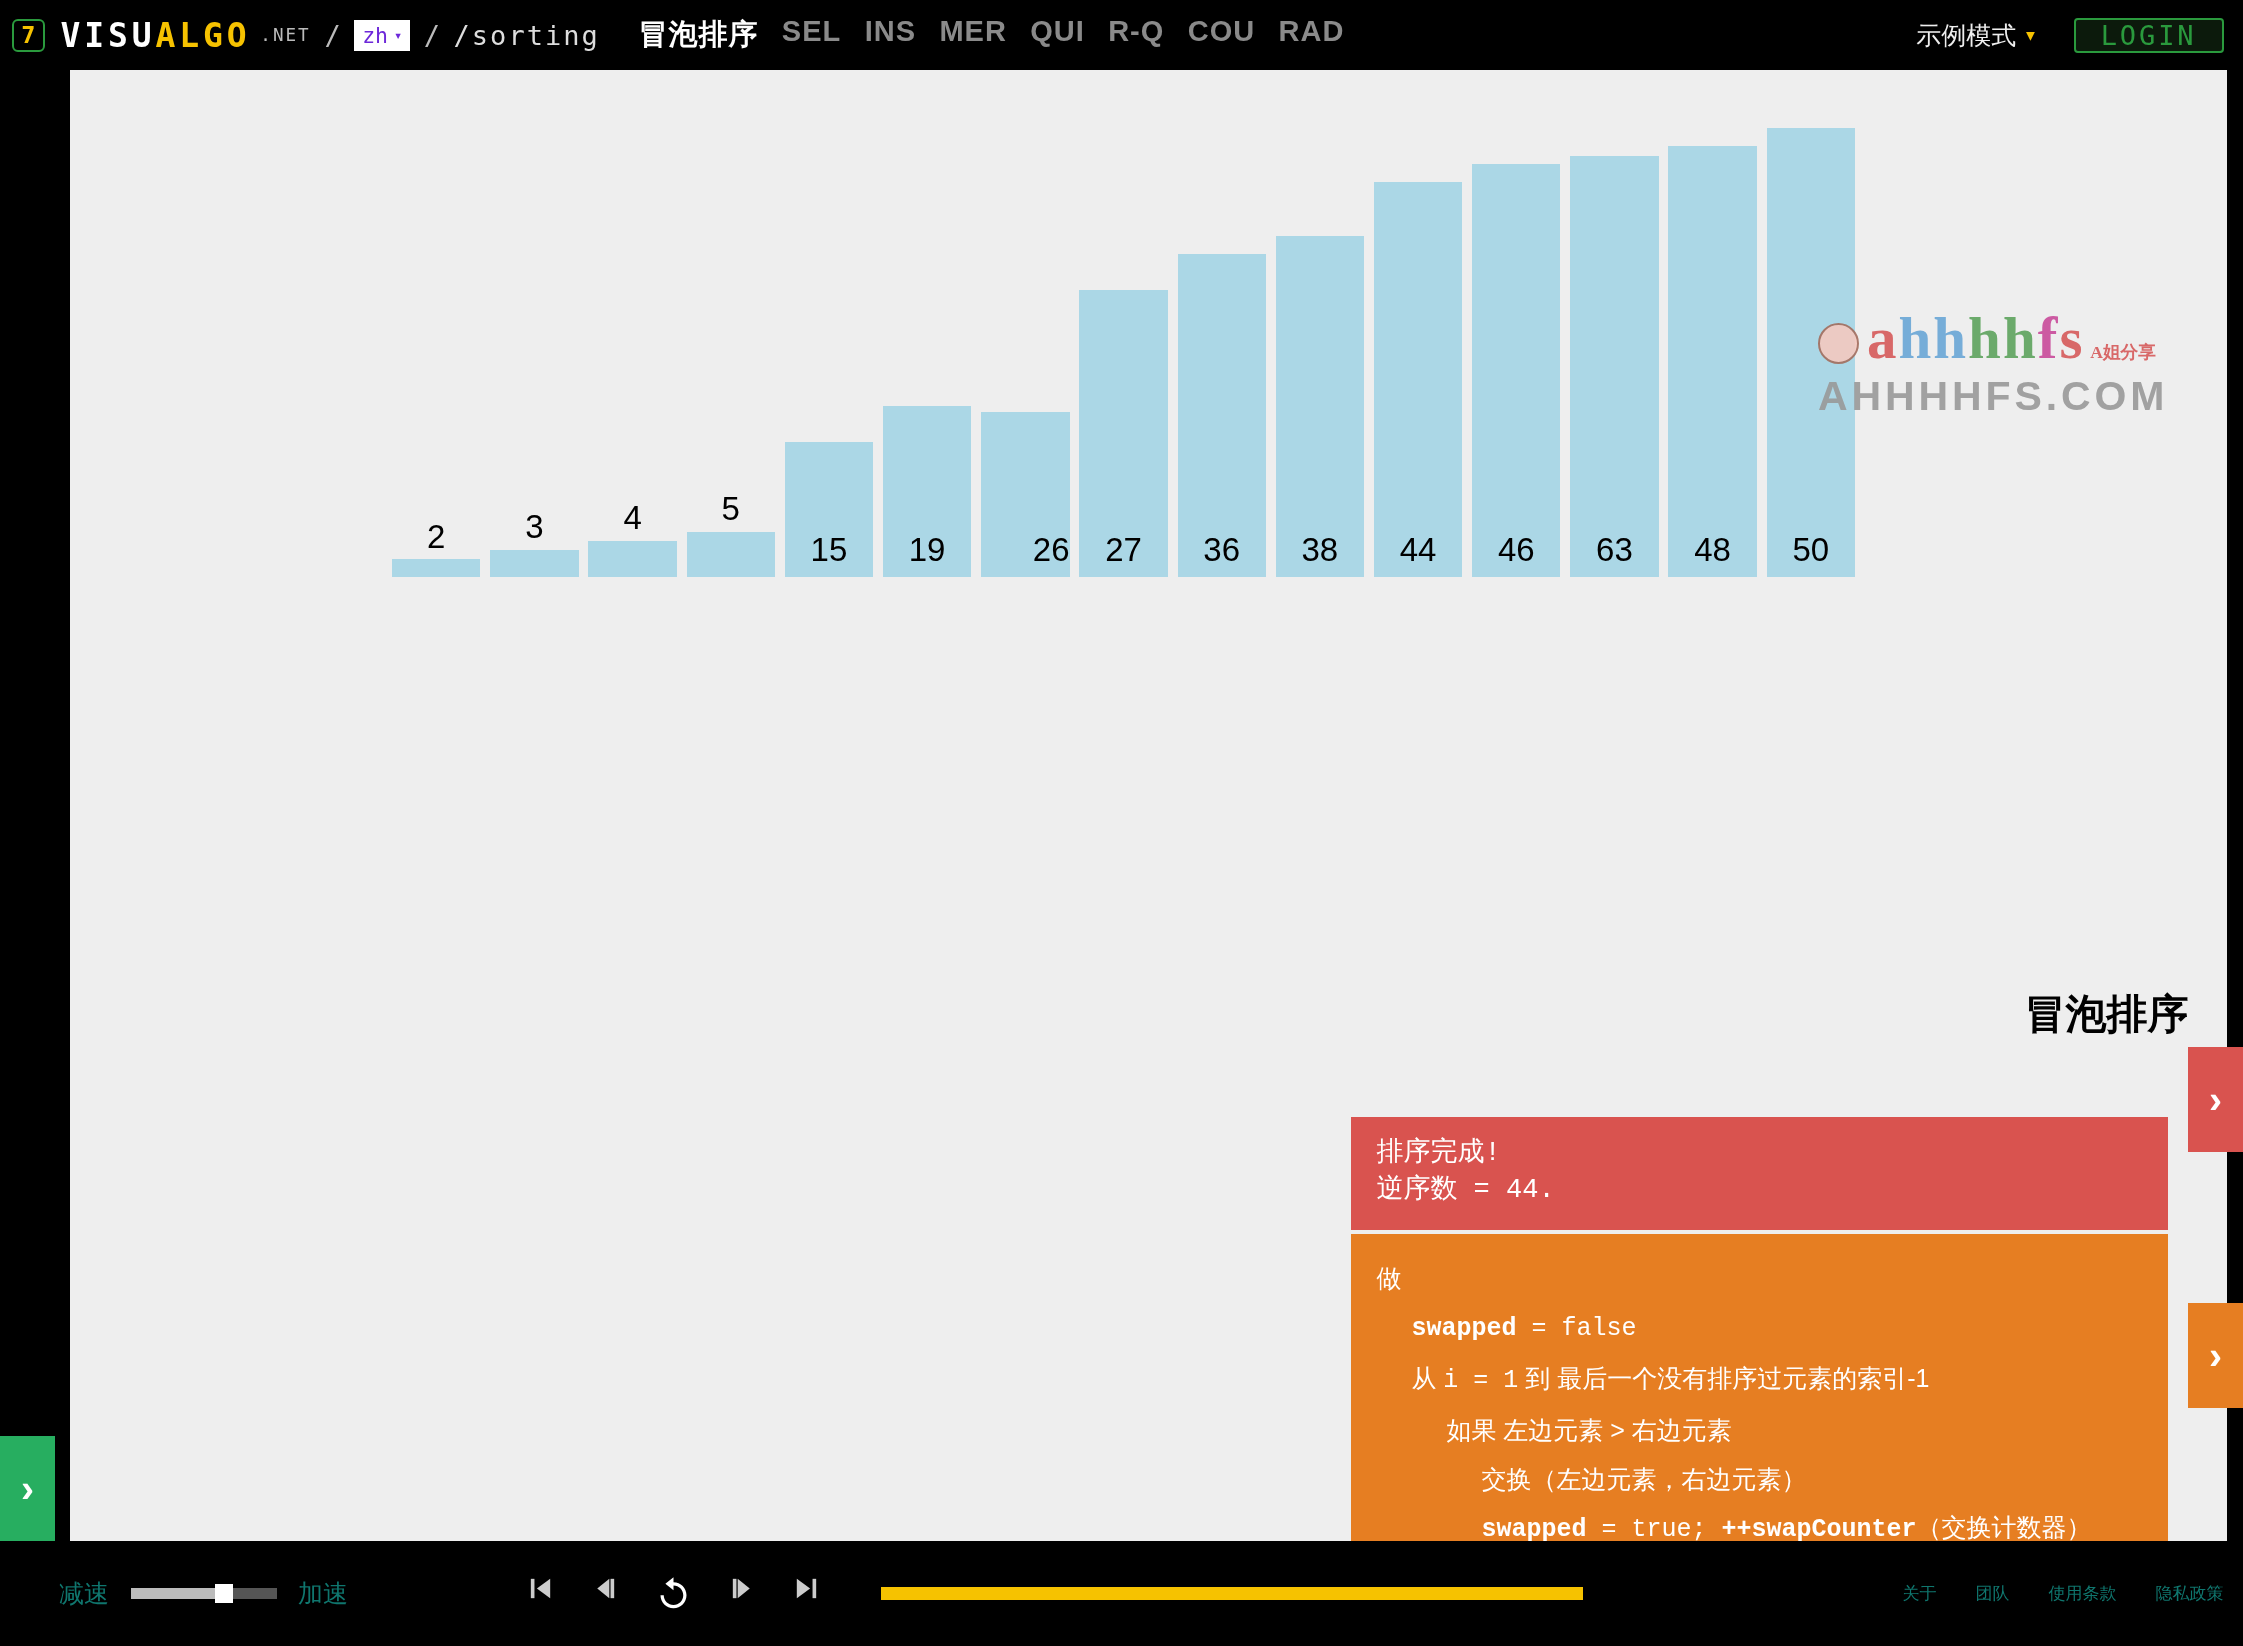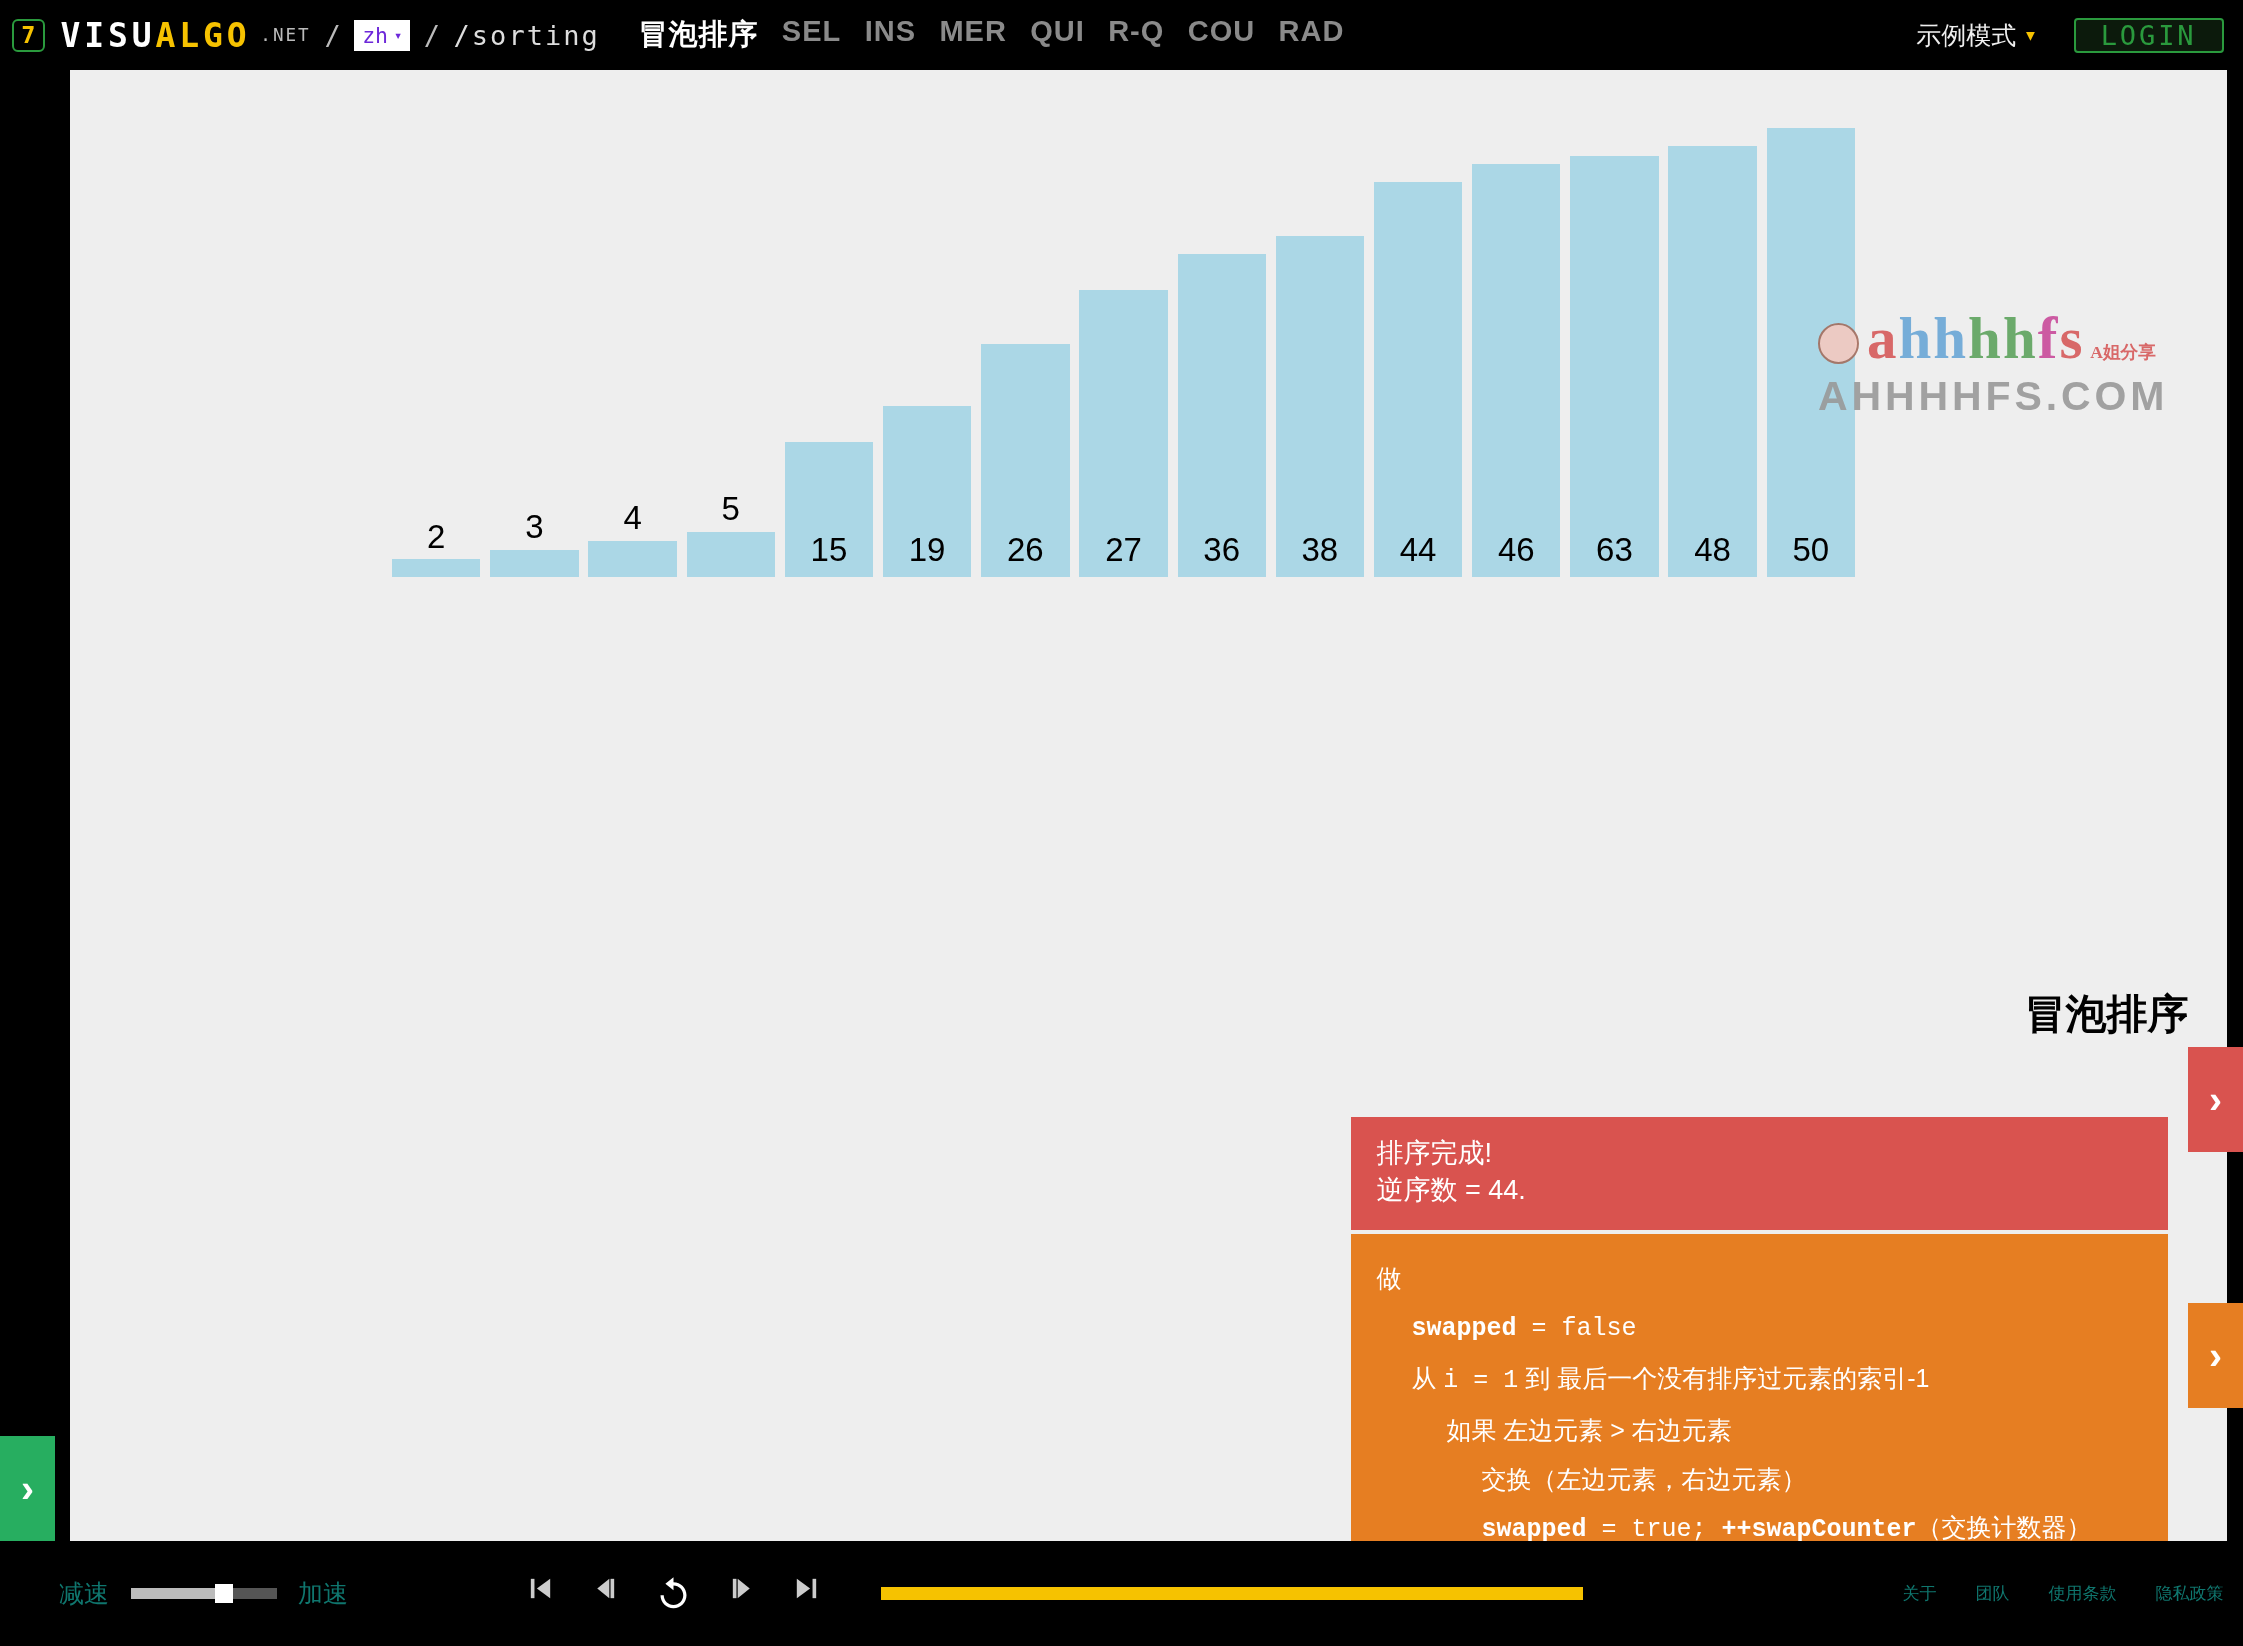--- a/index.html
+++ b/index.html
@@ -120,20 +120,21 @@
     position: absolute;
     right: 59px;
     top: 1047px;
     width: 817px;
     height: 113px;
     background: #d9534f;
     color: #fff;
     padding: 17.6px 25px;
     font-size: 27px;
     line-height: 1.4;
+    font-family: Liberation Mono, monospace;
   }
   .code-panel {
     position: absolute;
     right: 59px;
     top: 1164px;
     width: 817px;
     bottom: 0;
     background: #e67e22;
     color: #fff;
     padding: 19.5px 25px 7.8px;
@@ -247,21 +248,21 @@
         <div class="bar" style="height: 135px;">
           <div class="bar-label-inside">15</div>
         </div>
       </div>
       <div class="bar-wrap">
         <div class="bar" style="height: 171px;">
           <div class="bar-label-inside">19</div>
         </div>
       </div>
       <div class="bar-wrap">
-        <div class="bar" style="height: 233px;">
+        <div class="bar" style="height: 165px; justify-content: flex-end;">
           <div class="bar-label-inside">26</div>
         </div>
       </div>
       <div class="bar-wrap">
         <div class="bar" style="height: 287px;">
           <div class="bar-label-inside">27</div>
         </div>
       </div>
       <div class="bar-wrap">
         <div class="bar" style="height: 323px;">

